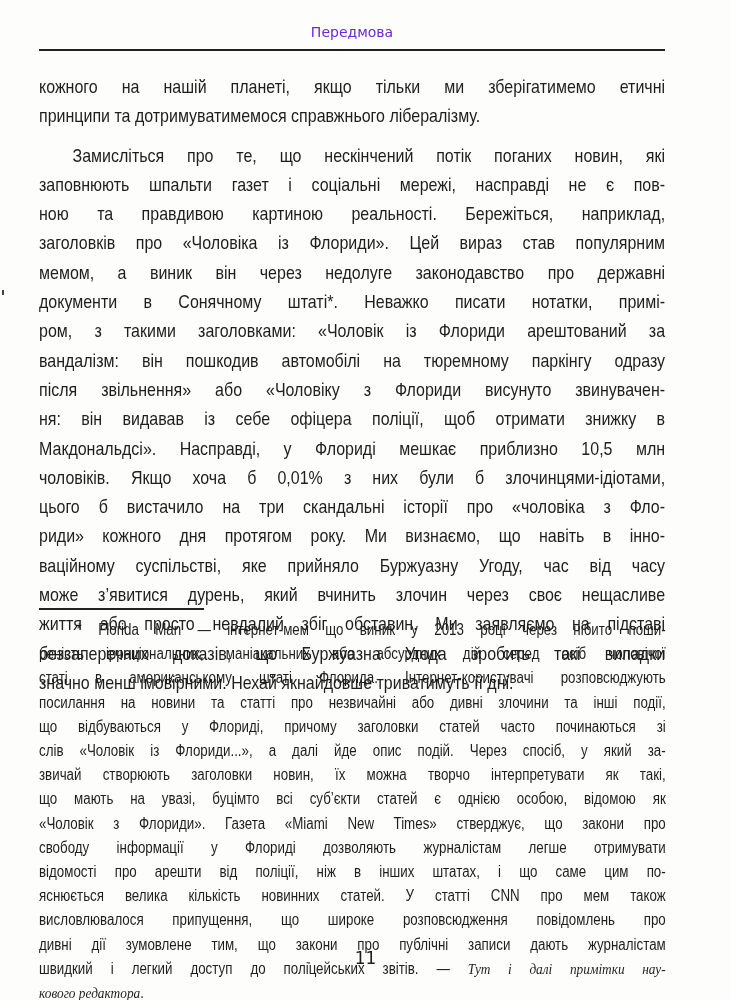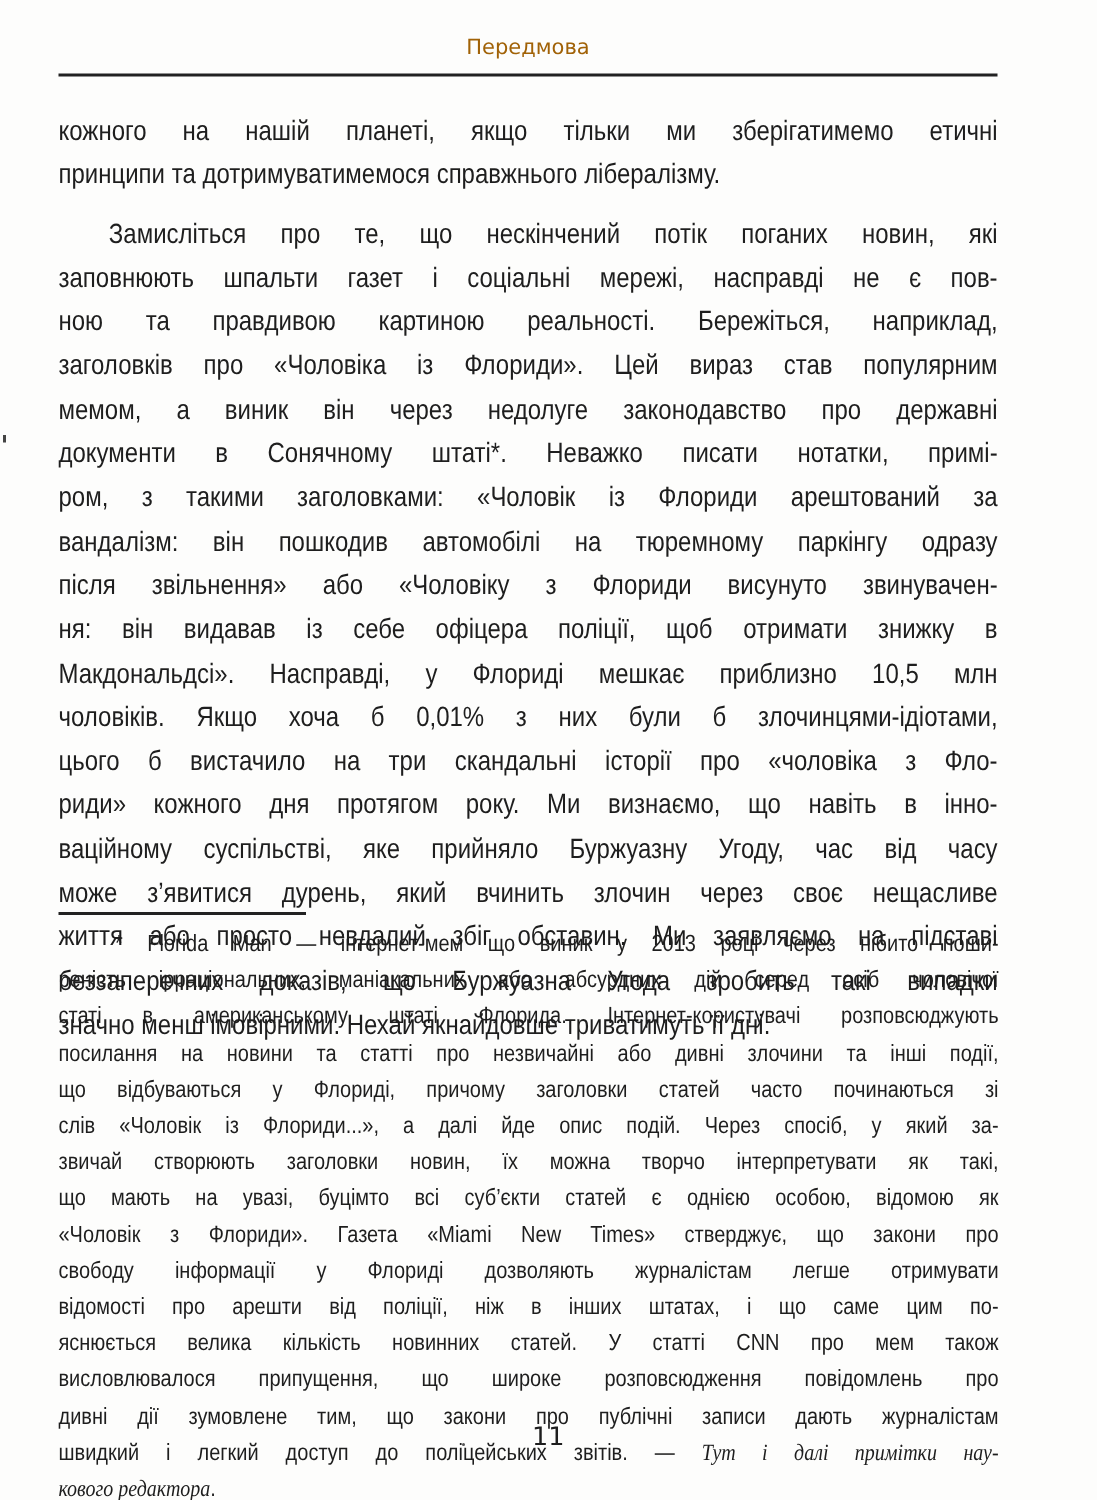--- a/index.html
+++ b/index.html
@@ -1,17 +1,17 @@
 <!DOCTYPE html>
 <html><head>
 <meta charset="utf-8">
 <style>
   html, body { margin: 0; padding: 0; }
   body { width: 731px; height: 1000px; background: #fdfdfc; position: relative; overflow: hidden; color: #1e1e1e; }
-  .header { position: absolute; left: 40px; top: 24px; width: 624px; text-align: center; font-family: "DejaVu Sans", sans-serif; font-size: 14px; color: #a16207; }
+  .header { position: absolute; left: 40px; top: 24px; width: 624px; text-align: center; font-family: "DejaVu Sans", sans-serif; font-size: 14px; color: #6d28d9; }
   .header-rule { position: absolute; left: 39px; top: 49px; width: 626px; height: 1.5px; background: #222; }
   .main { position: absolute; left: 39px; top: 72px; width: 626px; font-family: "Liberation Sans", sans-serif; font-size: 18.6px; line-height: 29.3px; text-align: justify; transform: scaleX(0.86); transform-origin: left top; width: 728px; }
   .main p { margin: 0; text-align: justify; text-align-last: justify; }
   .main p .ln { display: block; text-align: justify; text-align-last: justify; white-space: nowrap; }
   .main p .ln.last { text-align-last: left; }
   .main p.indent .ln.first { text-indent: 39px; }
   .gap { height: 10px; }
   .fn-rule { position: absolute; left: 39px; top: 608px; width: 165px; height: 1.5px; background: #222; }
   .footnote { position: absolute; left: 39px; top: 618px; width: 733px; font-family: "Liberation Sans", sans-serif; font-size: 15.6px; line-height: 24.2px; transform: scaleX(0.855); transform-origin: left top; }
   .footnote .ln { display: block; text-align: justify; text-align-last: justify; white-space: nowrap; }

